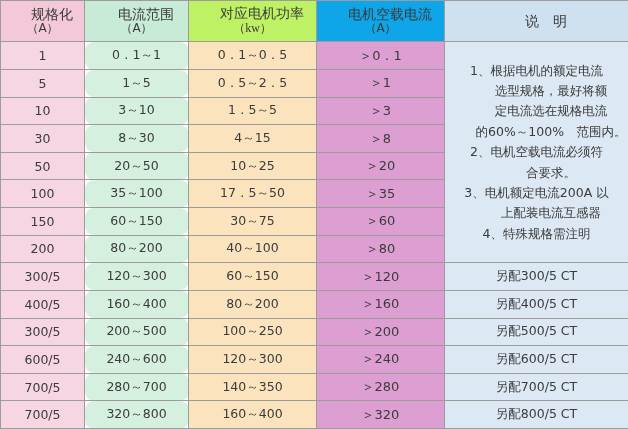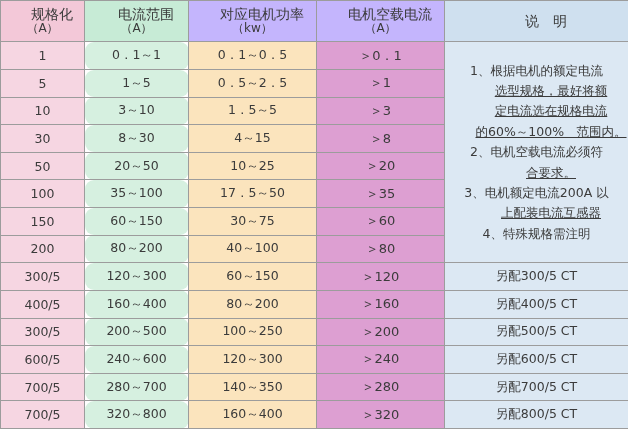--- a/index.html
+++ b/index.html
@@ -43,22 +43,22 @@
 
   
   tr.head td {
     height: 38px;
     font-size: 14px;
     color: #3a3a3a;
     line-height: 1.15;
   }
   .h0 { background: #f3c8d8; }
   .h1 { background: #c7ebd6; }
-  .h2 { background: #c4b5fd; }
-  .h3 { background: #c4b5fd; }
+  .h2 { background: #bef264; font-family: Liberation Serif, serif; }
+  .h3 { background: #0ea5e9; }
   .h4 { background: #cfe0ef; }
 
   .hdr-line1 { display: block; margin-left: 19px; }
   .hdr-line2 { display: block; font-size: 12px; }
 
   
   .b0 { background: #f6d6e2; }
   .b1 { background: #d6f0e0; border-radius: 9px; }
   .b2 { background: #fbe4bd; }
   .b3 { background: #dd9fd2; color: #3a3a3a; }
@@ -80,21 +80,20 @@
     line-height: 1.55;
     font-size: 11.5px;
     color: #3b3b3b;
   }
   td.notes p {
     margin: 0 0 1px 0;
     text-indent: 0;
   }
   td.notes p.ind {
     padding-left: 29px;
-    text-decoration: underline;
   }
   
   td.ct {
     background: #dce8f3;
     font-size: 11.5px;
   }
 </style>
 </head>
 <body>
 

